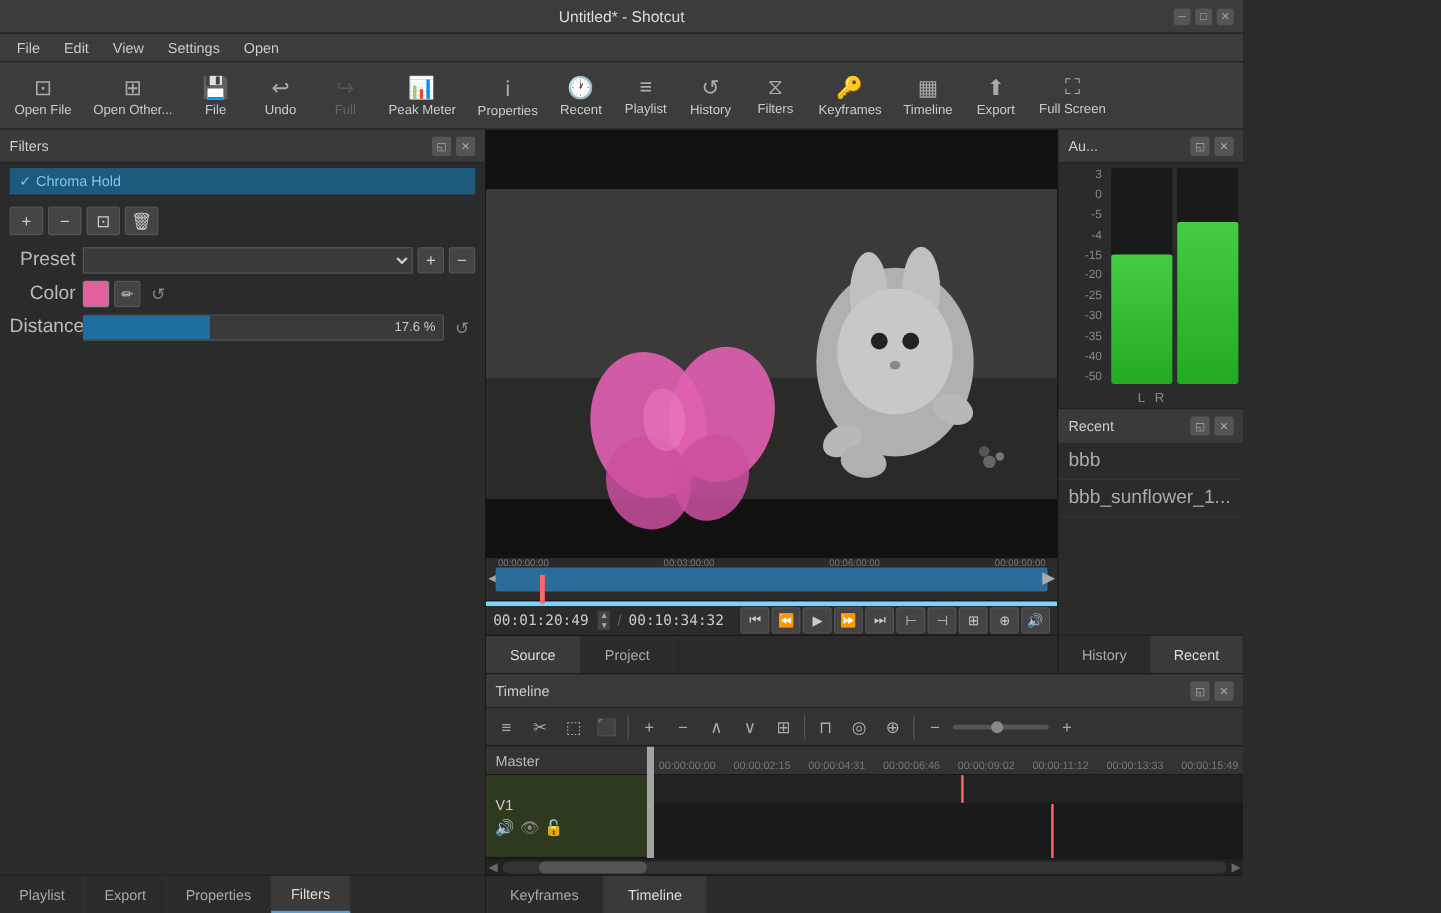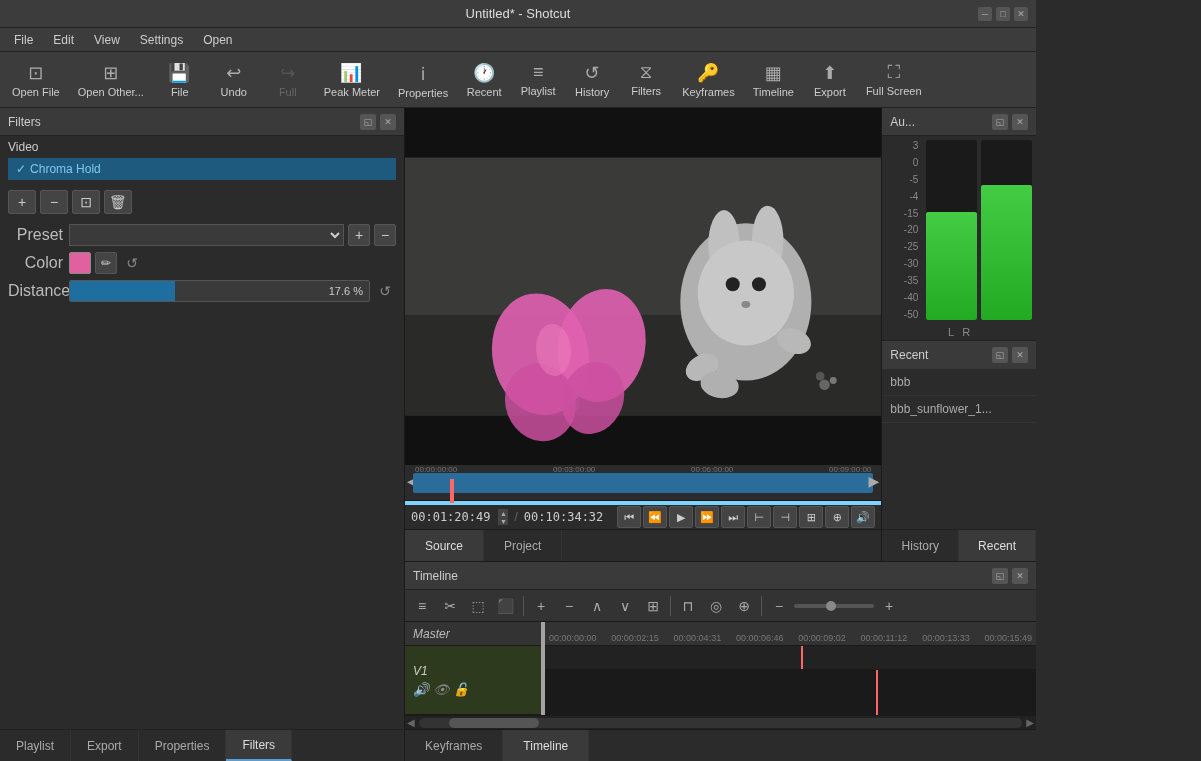--- a/index.html
+++ b/index.html
@@ -454,21 +454,21 @@
       background: #3a3a3a;
       padding: 4px 8px;
       display: flex;
       align-items: center;
       justify-content: space-between;
       height: 28px;
     }
     .recent-item {
       padding: 6px 8px;
       color: #aaa;
-      font-size: 12px;
+      font-size: 16px;
       cursor: pointer;
       border-bottom: 1px solid #333;
     }
 
     
     #right-bottom-tabs {
       display: flex;
       height: 32px;
       border-top: 1px solid #222;
     }
@@ -542,24 +542,23 @@
 
     #timeline-content {
       flex: 1;
       display: flex;
       overflow: hidden;
     }
 
     #track-labels {
       width: 140px;
       background: #2b2b2b;
-      border-right: 4px solid #a3a3a3;
-      display: flex;
-      flex-direction: column;
-      font-style: italic;
+      border-right: 6px solid #a3a3a3;
+      display: flex;
+      flex-direction: column;
     }
     .track-label {
       border-bottom: 1px solid #1a1a1a;
       display: flex;
       flex-direction: column;
       justify-content: center;
     }
     .track-label.master {
       height: 24px;
       padding: 4px 8px;
@@ -856,21 +855,20 @@
       <div id="filters-header">
         <span class="title">Filters</span>
         <div class="controls">
           <button class="small-btn">◱</button>
           <button class="small-btn">✕</button>
         </div>
       </div>
 
 
       <div id="video-section">
-        <div class="section-title">Video</div>
         <div class="filter-item">
           <span class="check">✓</span>
           <span>Chroma Hold</span>
         </div>
       </div>
 
       <div id="filter-actions">
         <button class="filter-action-btn">+</button>
         <button class="filter-action-btn">−</button>
         <button class="filter-action-btn">⊡</button>

